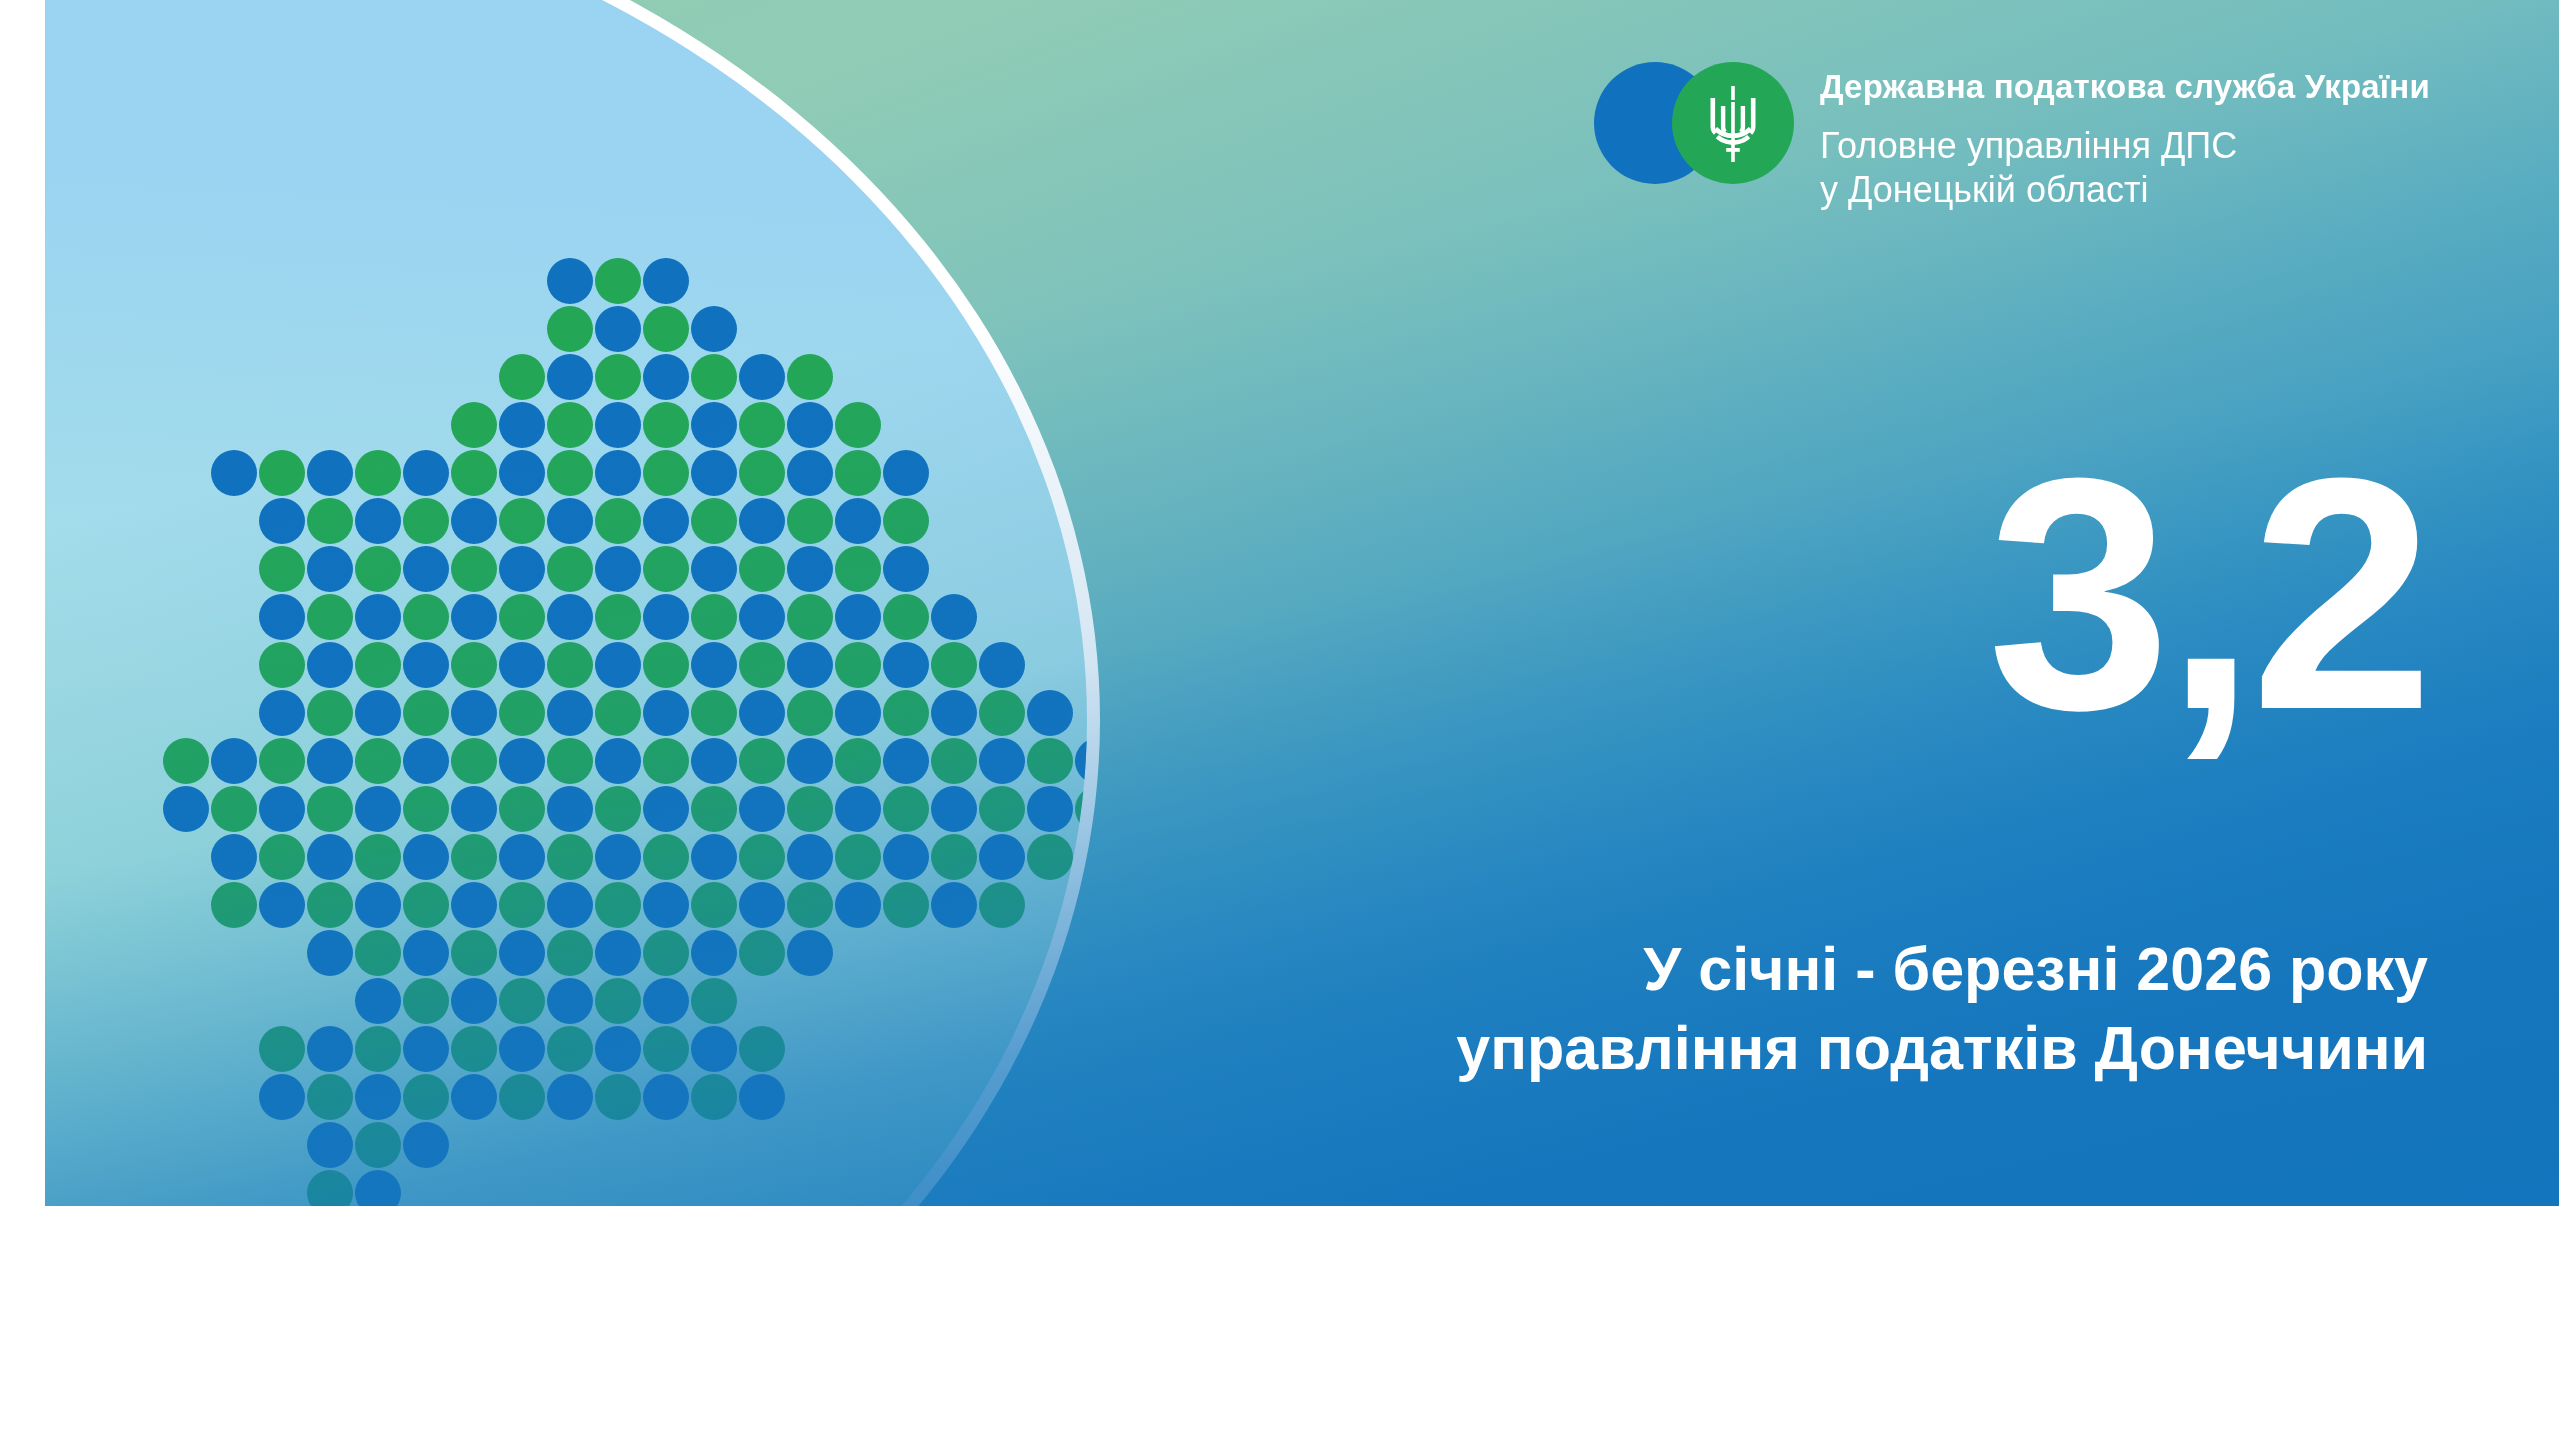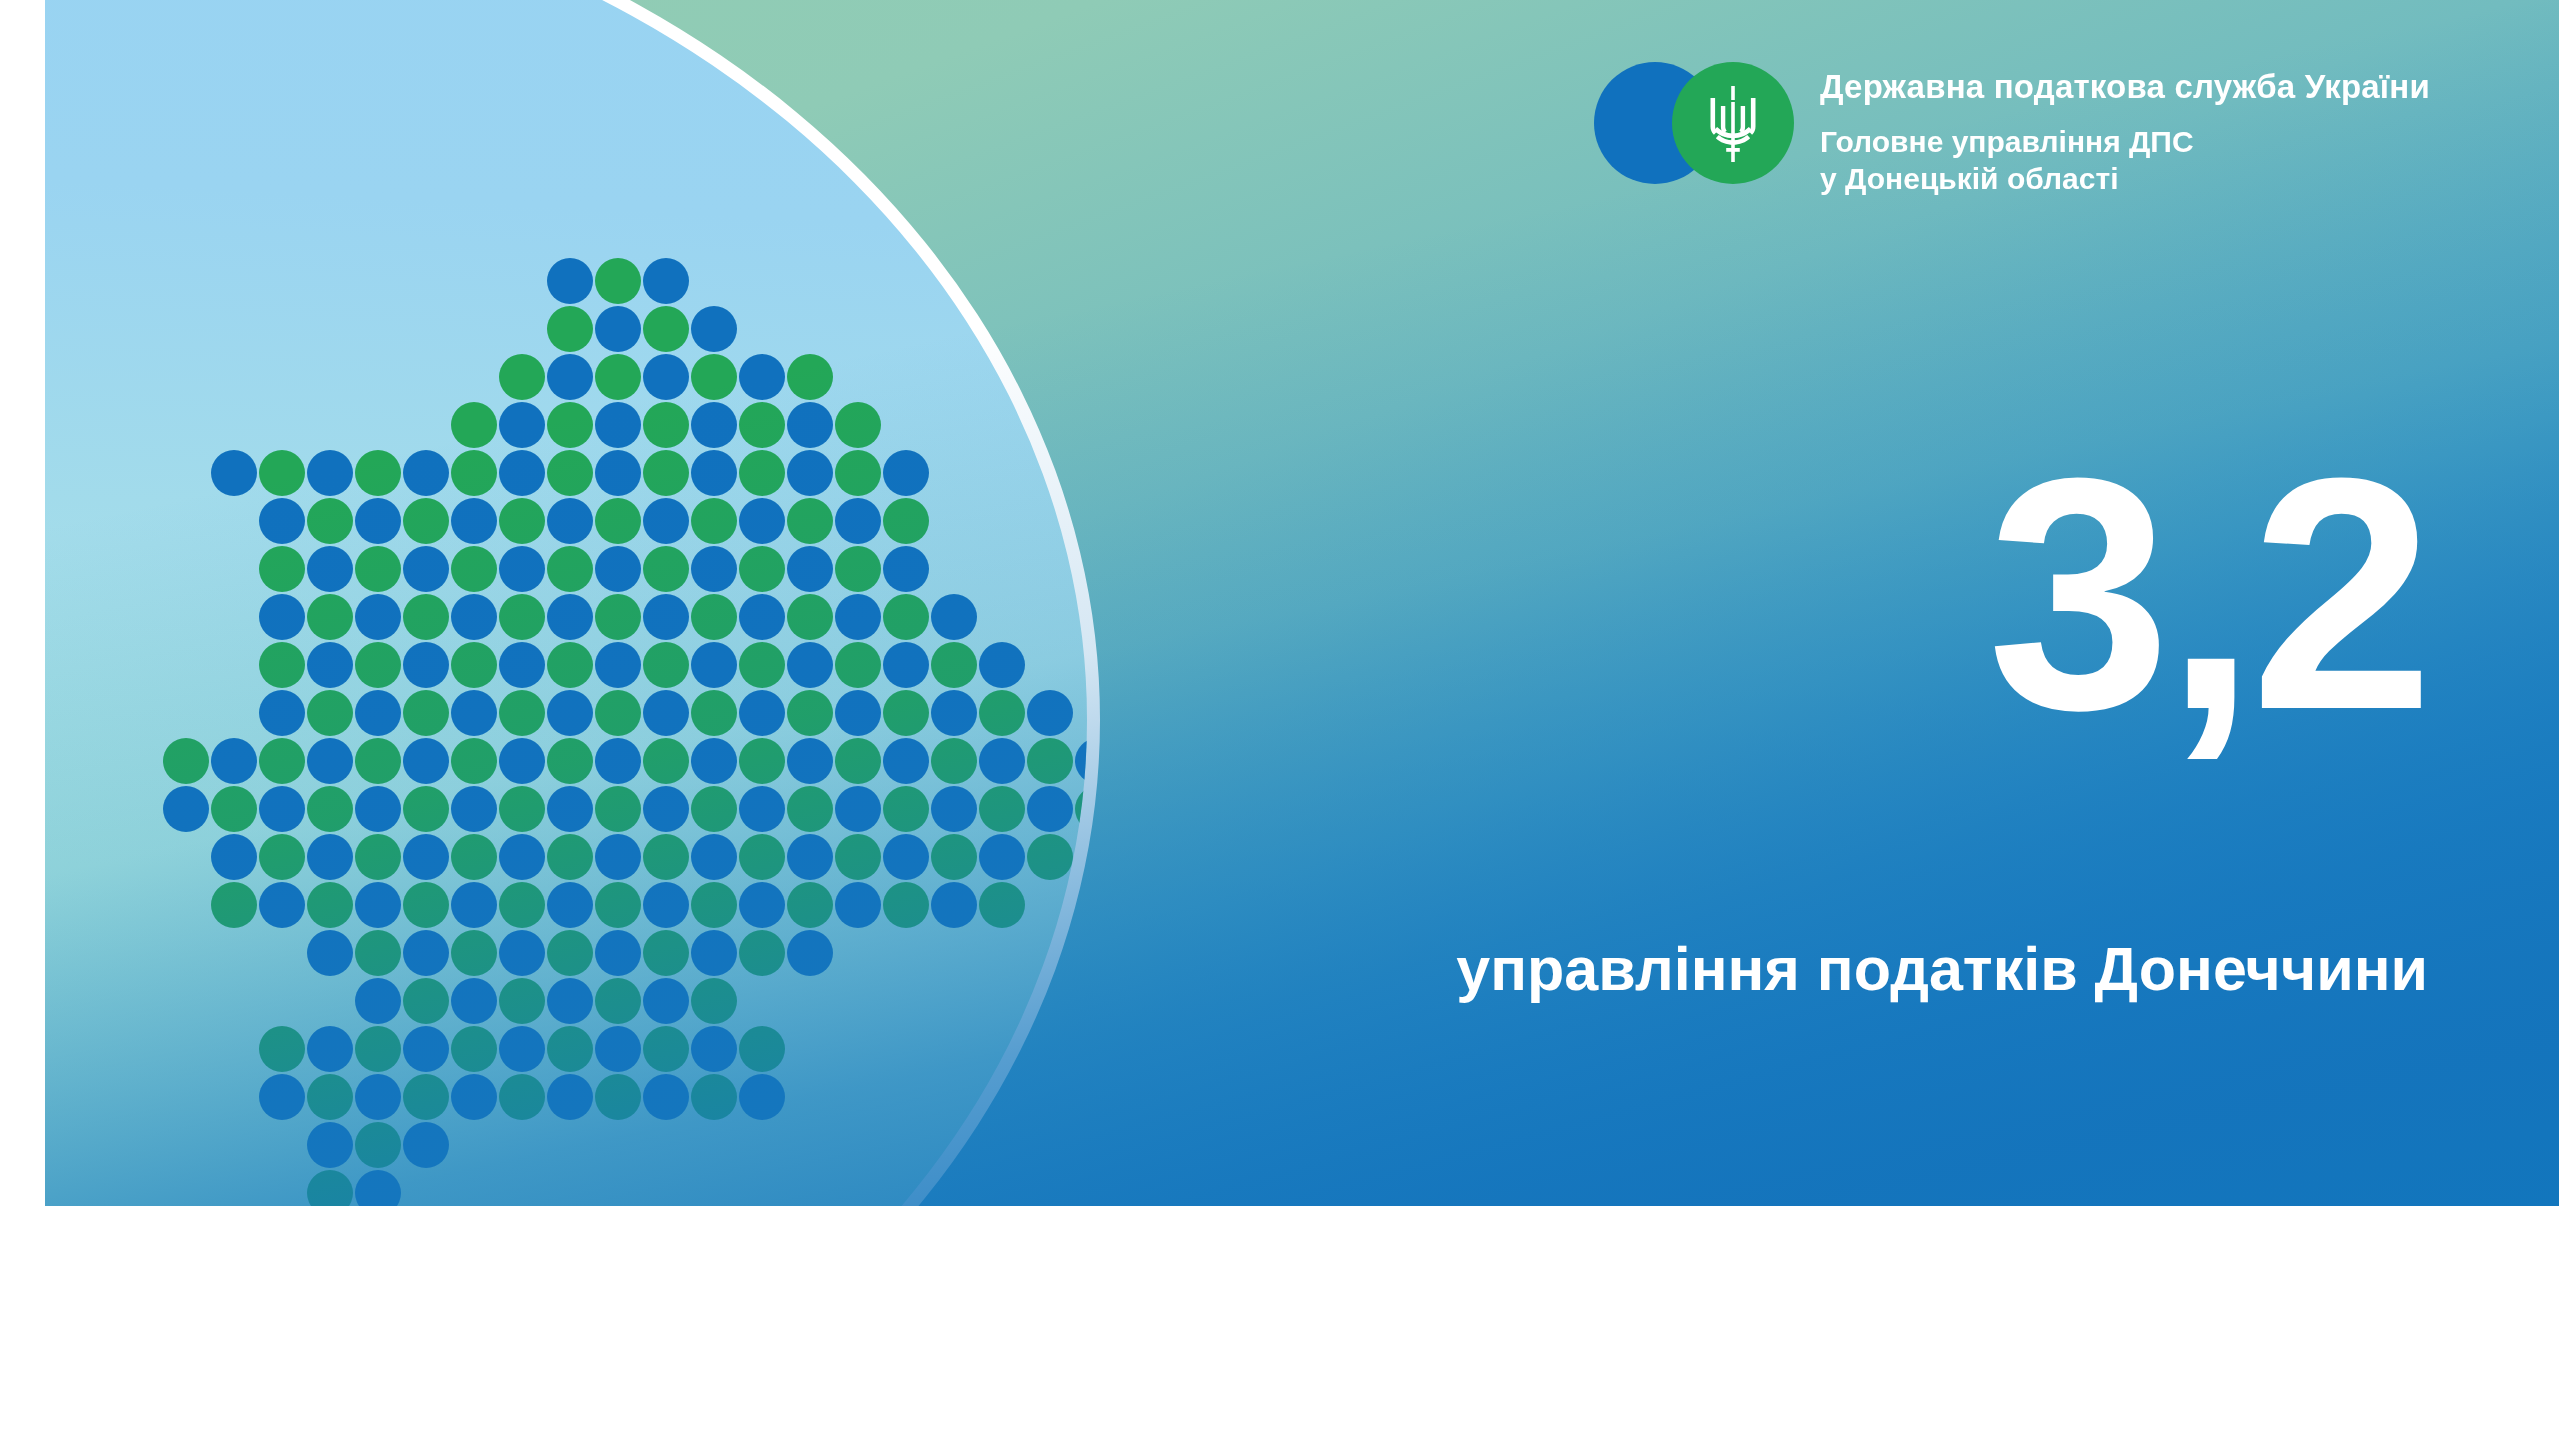--- a/index.html
+++ b/index.html
@@ -112,22 +112,22 @@
   }
   #org-name {
     font-size: 33px;
     font-weight: 700;
     letter-spacing: .2px;
     line-height: 1.18;
     white-space: nowrap;
   }
   #dept-name {
     margin-top: 17px;
-    font-size: 30px;
-    font-weight: 700;
+    font-size: 36px;
+    font-weight: 400;
     line-height: 1.22;
     white-space: pre-line;
   }
 
   
   #figure-block {
     position: absolute;
     right: 176px;
     top: 452px;
     display: flex;
@@ -433,16 +433,17 @@
       <div id="dept-name">Головне управління ДПС
 у Донецькій області</div>
     </div>
   </div>
 
   <div id="figure-block">
     <span id="figure-value">3,2</span>
   </div>
 
   <div id="headline">
+      <span class="hl-line">У січні - березні 2026 року</span>
       <span class="hl-line">управління податків Донеччини</span>
     </div>
 
 </div>
 
 </body></html>

